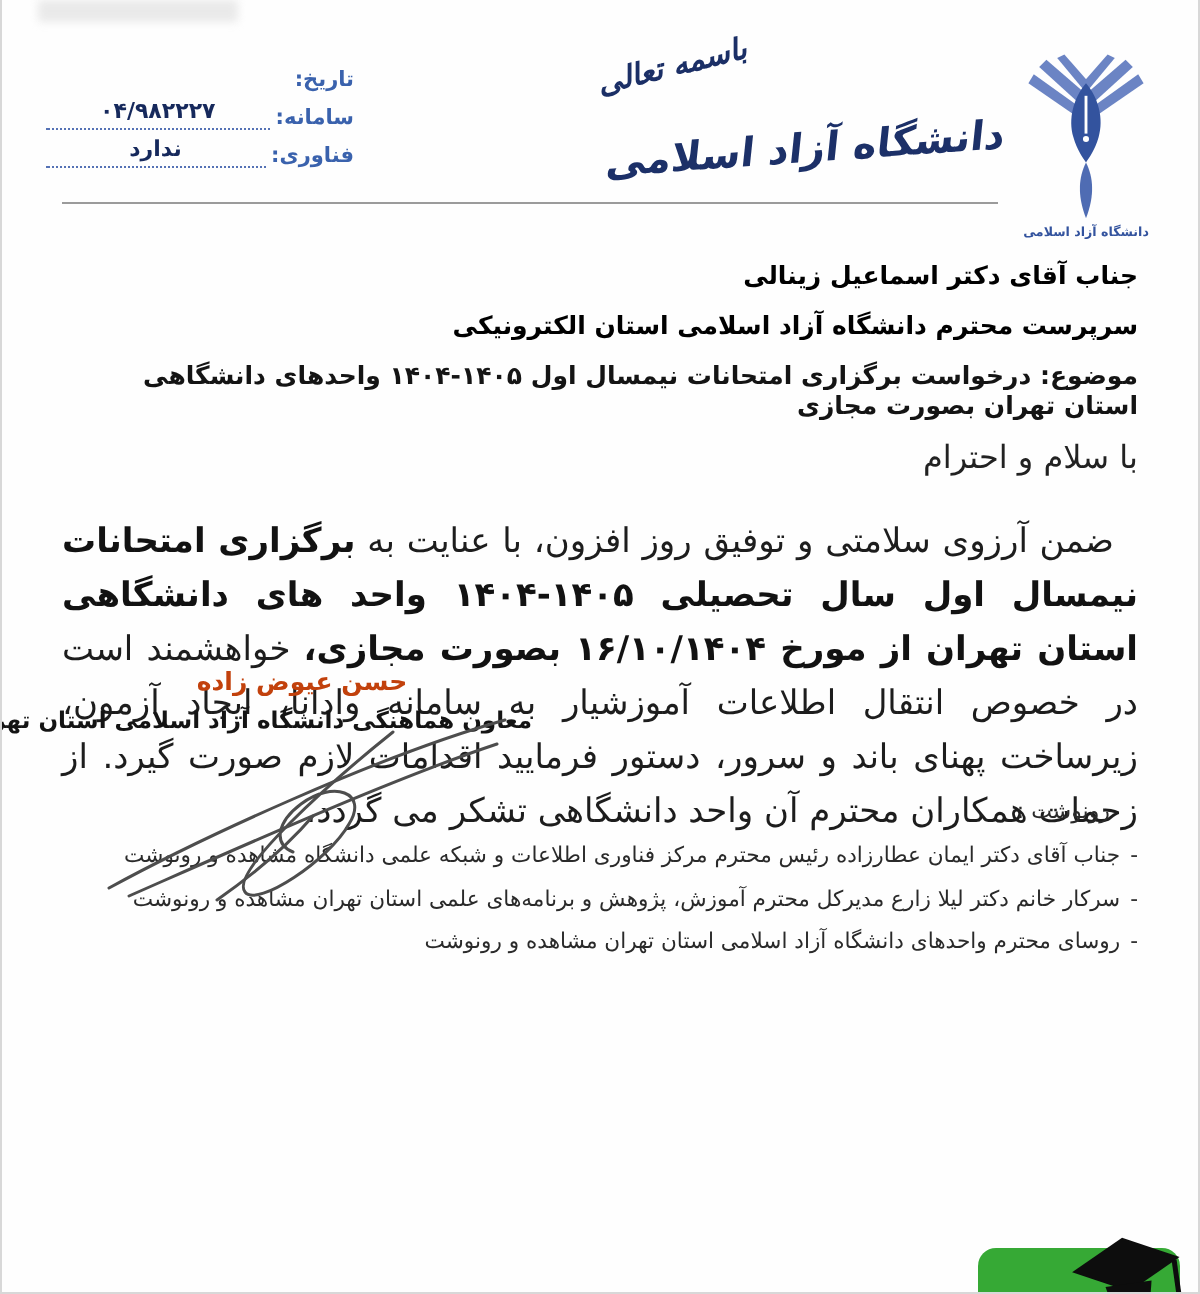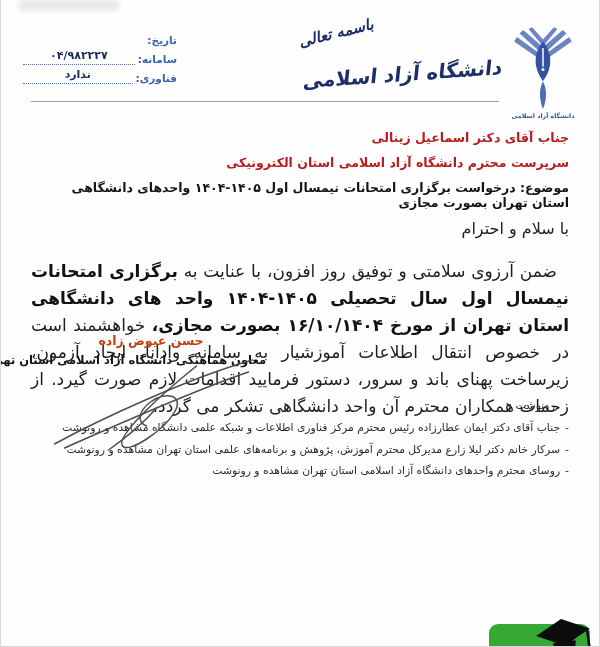--- a/index.html
+++ b/index.html
@@ -24,21 +24,21 @@
   }
   
   .logo{position:absolute;right:20px;top:26px;width:72px;height:96px;}
   .uni-name{
     position:absolute;right:96px;top:62px;font-size:20px;font-weight:bold;color:#1c3068;
     transform:rotate(-4deg) skewX(-10deg);white-space:nowrap;letter-spacing:-1px;
   }
   .hr{position:absolute;left:30px;top:101px;width:468px;height:1px;background:#9b9b9b;}
   
   .letter{position:absolute;right:30px;left:30px;top:130px;direction:rtl;color:#1c1c1c;}
-  .addr{font-size:12.5px;font-weight:bold;margin-bottom:10px;color:#b91c1c;}
+  .addr{font-size:12.5px;font-weight:bold;margin-bottom:10px;color:#000000;}
   .subject{font-size:12.5px;font-weight:bold;margin-bottom:9px;color:#141414;}
   .salut{font-size:16px;margin-bottom:20px;color:#222;}
   .bodytext{font-size:17px;line-height:27px;text-align:justify;text-indent:12px;margin:0;color:#1d1d1d;}
   .bodytext b{color:#121212;}
   
   .sig{position:absolute;left:35px;top:333px;width:230px;text-align:center;direction:rtl;z-index:1;}
   .sig-name{font-size:12.5px;font-weight:bold;color:#c2410c;}
   .sig-title{font-size:11.5px;font-weight:bold;color:#141414;margin-top:5px;white-space:nowrap;}
   .scribble{position:absolute;left:45px;top:356px;width:215px;height:95px;z-index:2;}
   

